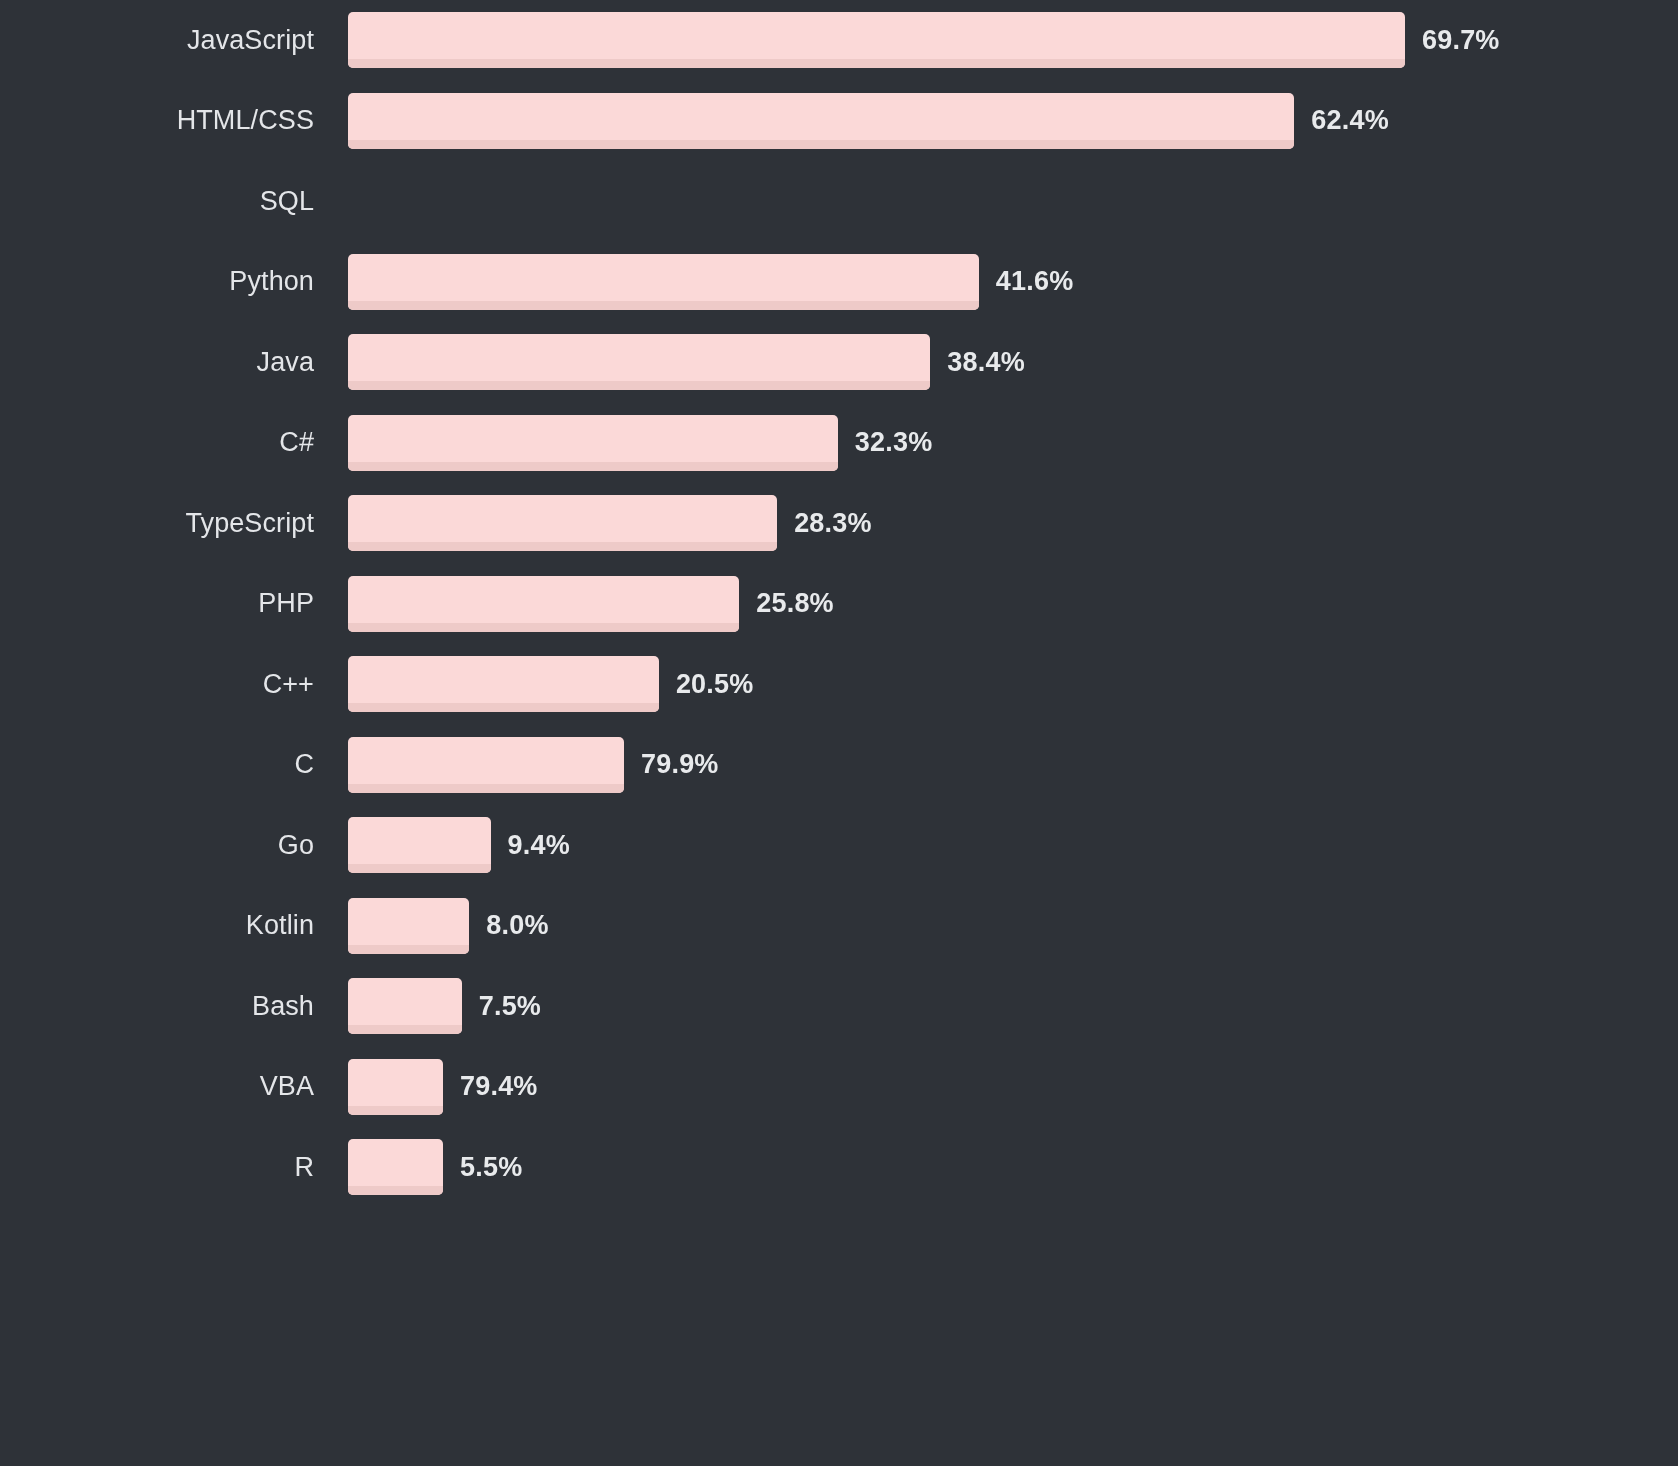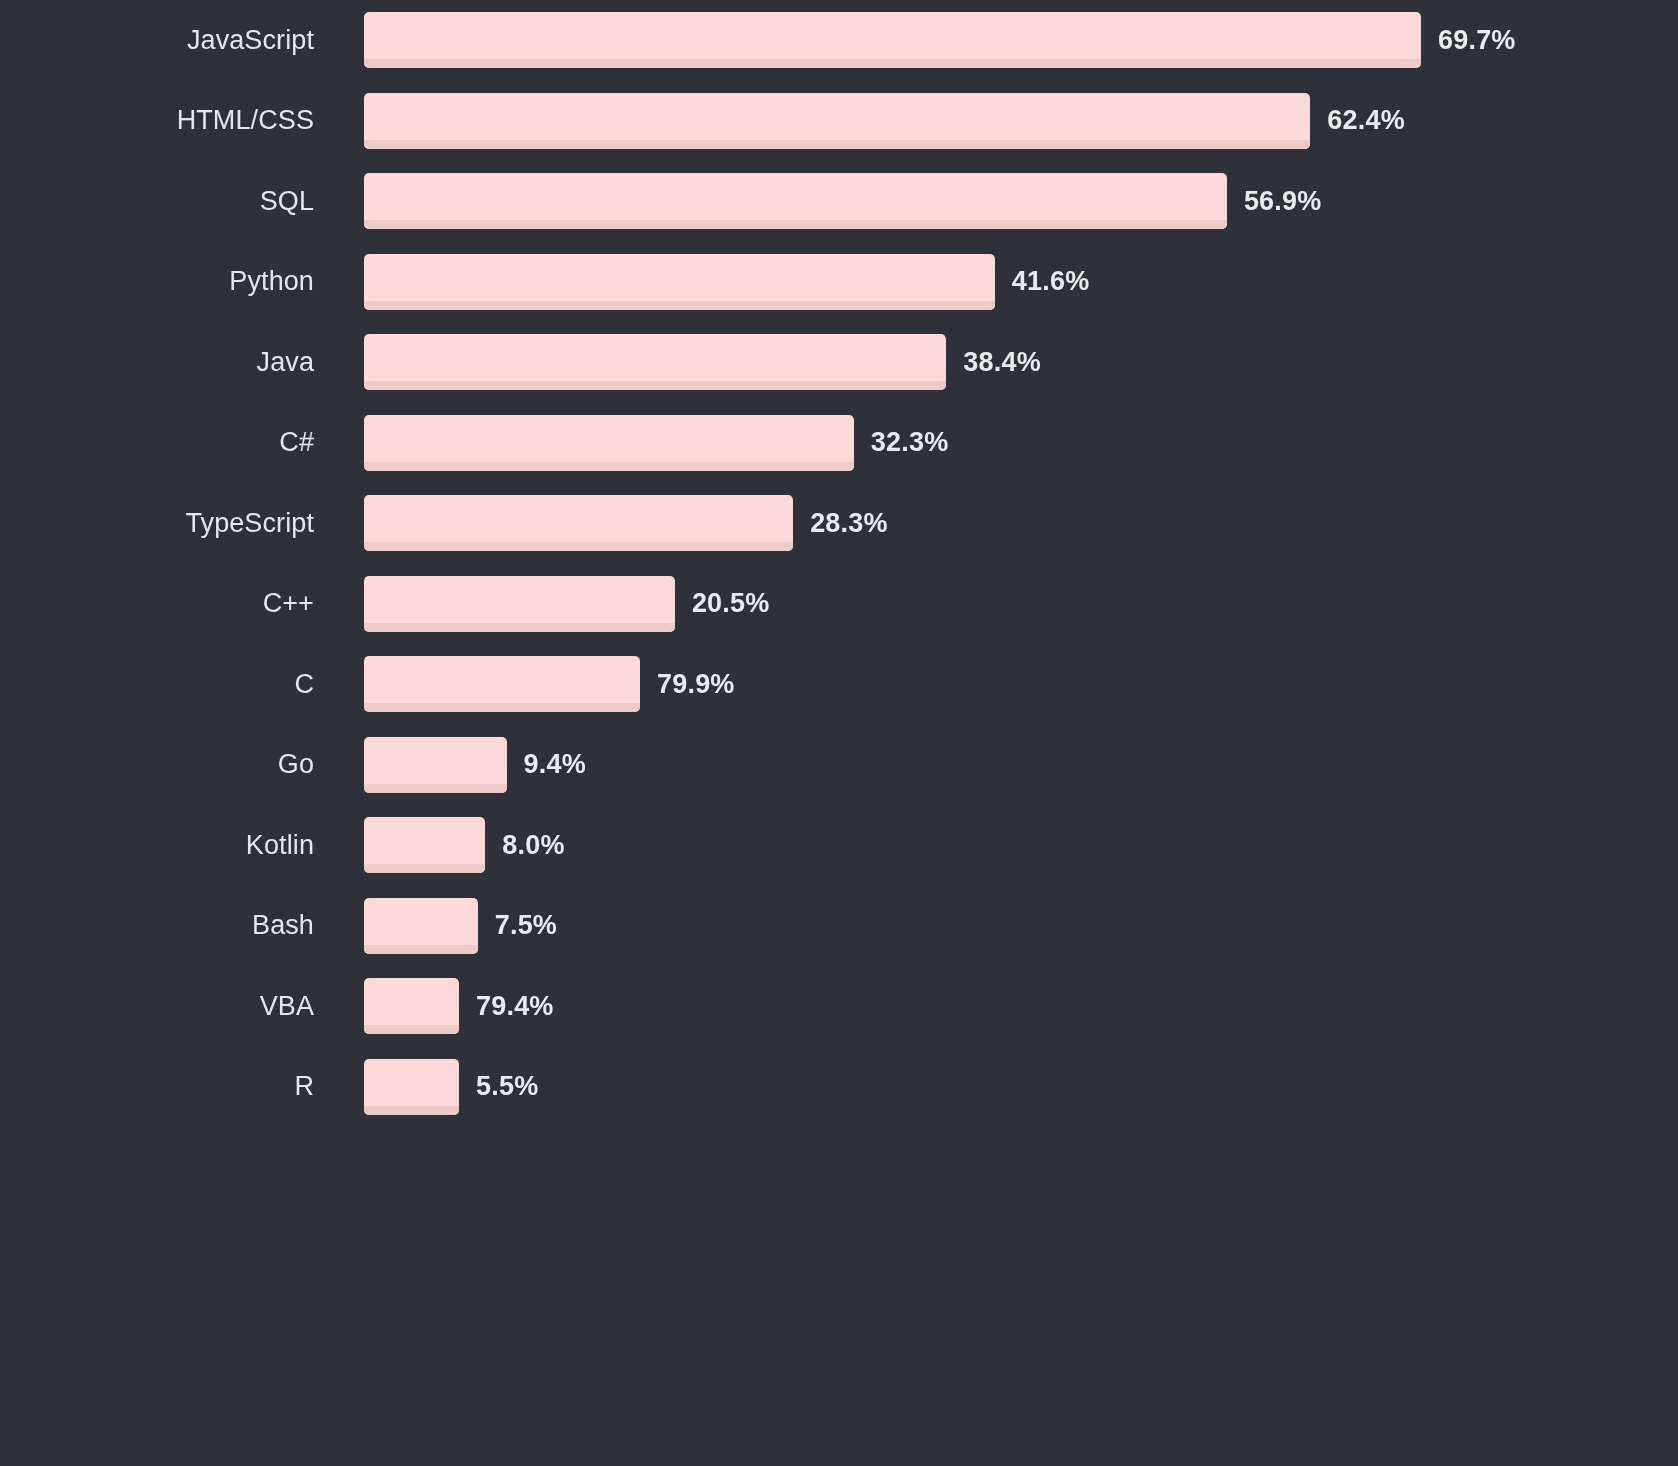--- a/index.html
+++ b/index.html
@@ -30,21 +30,20 @@
     flex-direction: column;
     justify-content: flex-start;
   }
 
   .row {
     position: relative;
     height: 80.5px;
     display: flex;
     align-items: center;
     width: 100%;
-    gap: 16px;
   }
 
   .cat-label {
     width: 348px;
     flex: 0 0 348px;
     text-align: right;
     padding-right: 34px;
     font-size: 27px;
     font-weight: 400;
     color: #e4e6e9;
@@ -104,24 +103,20 @@
       </div>
       <div class="row">
         <div class="cat-label">HTML/CSS</div>
         <div class="bar-area">
           <div class="bar" style="width: 946.296px; background: rgb(251, 217, 216);"></div>
           <div class="bar-value">62.4%</div>
         </div>
       </div>
       <div class="row">
         <div class="cat-label">SQL</div>
-        <div class="bar-area">
-          <div class="bar" style="width: 862.888px; background: rgb(251, 217, 216);"></div>
-          <div class="bar-value">56.9%</div>
-        </div>
       </div>
       <div class="row">
         <div class="cat-label">Python</div>
         <div class="bar-area">
           <div class="bar" style="width: 630.864px; background: rgb(251, 217, 216);"></div>
           <div class="bar-value">41.6%</div>
         </div>
       </div>
       <div class="row">
         <div class="cat-label">Java</div>
@@ -138,20 +133,27 @@
         </div>
       </div>
       <div class="row">
         <div class="cat-label">TypeScript</div>
         <div class="bar-area">
           <div class="bar" style="width: 429.169px; background: rgb(251, 217, 216);"></div>
           <div class="bar-value">28.3%</div>
         </div>
       </div>
       <div class="row">
+        <div class="cat-label">PHP</div>
+        <div class="bar-area">
+          <div class="bar" style="width: 391.257px; background: rgb(251, 217, 216);"></div>
+          <div class="bar-value">25.8%</div>
+        </div>
+      </div>
+      <div class="row">
         <div class="cat-label">C++</div>
         <div class="bar-area">
           <div class="bar" style="width: 310.882px; background: rgb(251, 217, 216);"></div>
           <div class="bar-value">20.5%</div>
         </div>
       </div>
       <div class="row">
         <div class="cat-label">C</div>
         <div class="bar-area">
           <div class="bar" style="width: 276.003px; background: rgb(251, 217, 216);"></div>

